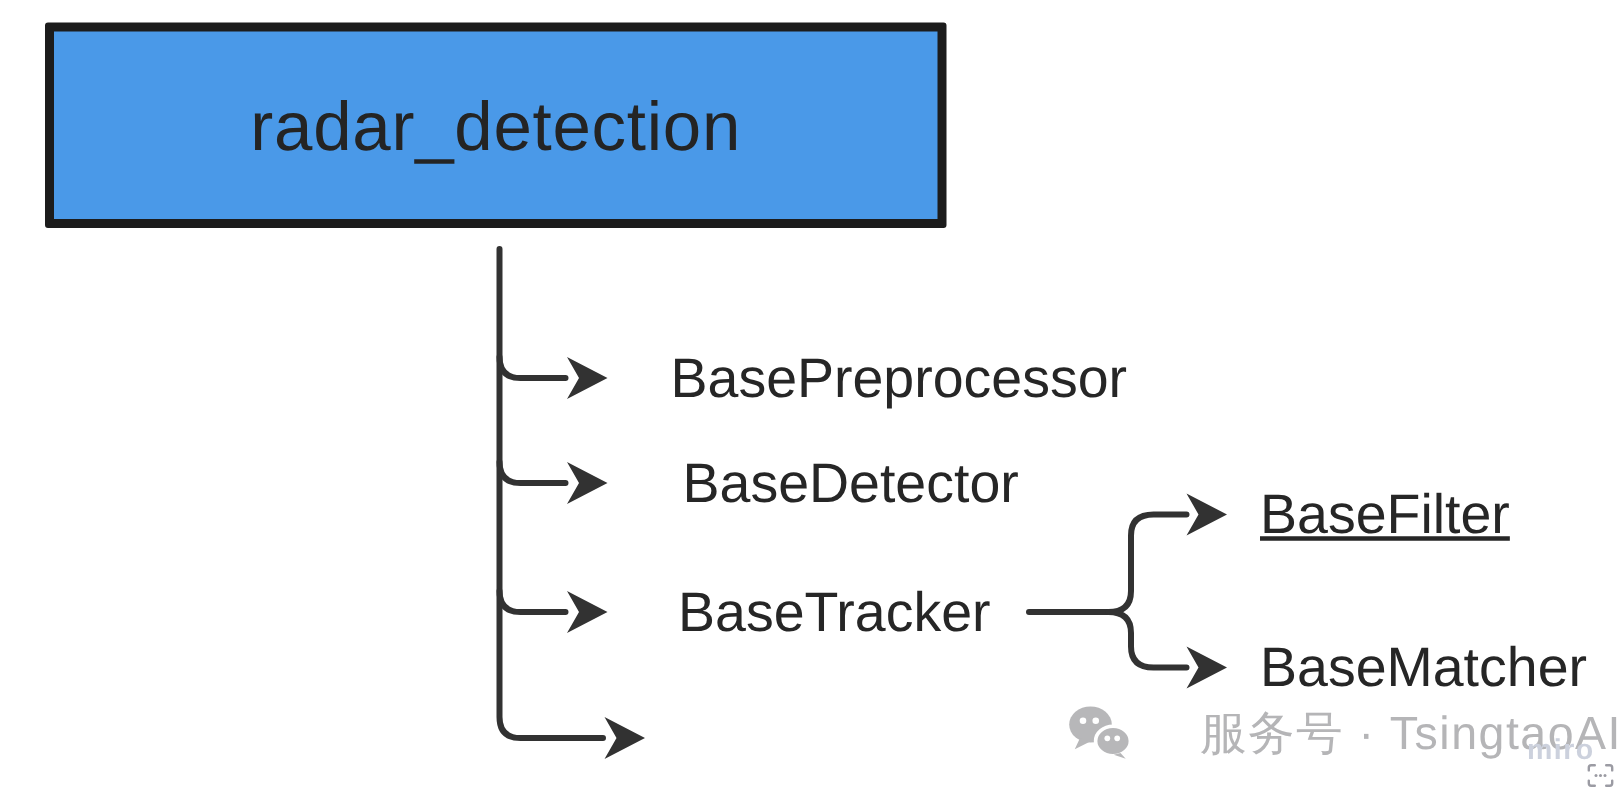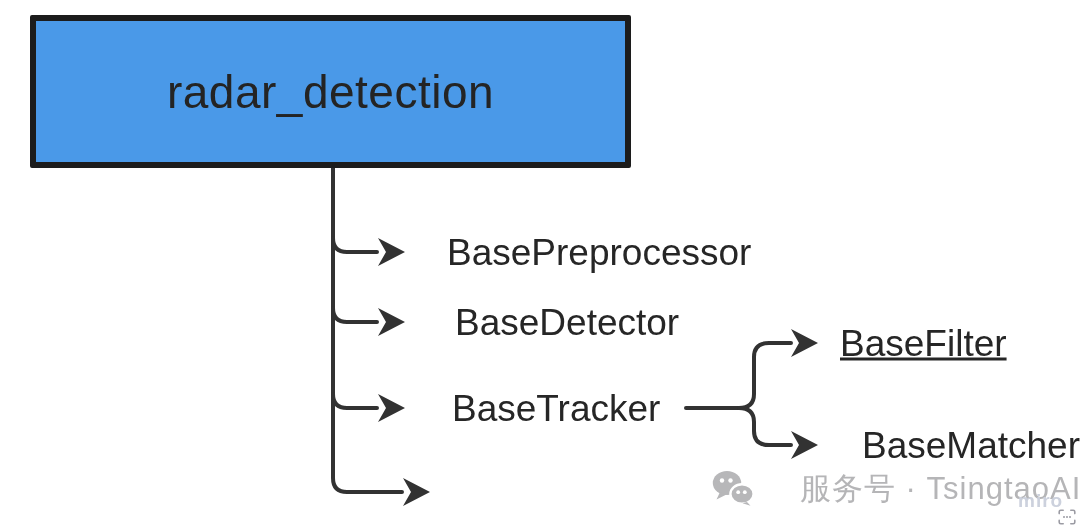--- a/index.html
+++ b/index.html
@@ -23,21 +23,21 @@
   .connector-layer {
     position: absolute;
     left: 0; top: 0;
     pointer-events: none;
   }
   .root-node {
     position: absolute;
     left: 30px;
     top: 15px;
     width: 601px;
-    height: 153px;
+    height: 137px;
     box-sizing: border-box;
     background: #4a99e8;
     border: 6px solid #1c1c1c;
     border-radius: 2px;
     display: flex;
     align-items: center;
     justify-content: center;
   }
   .root-node .root-label {
     font-size: 46px;
@@ -51,21 +51,21 @@
     font-size: 37px;
     color: #262626;
     white-space: nowrap;
     line-height: 1;
   }
   .lbl-preprocessor { left: 447px; top: 252px; }
   .lbl-detector     { left: 455px; top: 322px; }
   .lbl-tracker      { left: 452px; top: 408px; }
   .lbl-roifilter    { left: 431px; top: 492px; }
   .lbl-filter       { left: 840px; top: 343px; text-decoration: underline; }
-  .lbl-matcher      { left: 840px; top: 445px; margin-left: 22px; }
+  .lbl-matcher      { left: 840px; top: 445px; }
 
   .watermark {
     position: absolute;
     left: 712px;
     top: 468px;
     height: 40px;
     display: flex;
     align-items: center;
     gap: 10px;
   }

